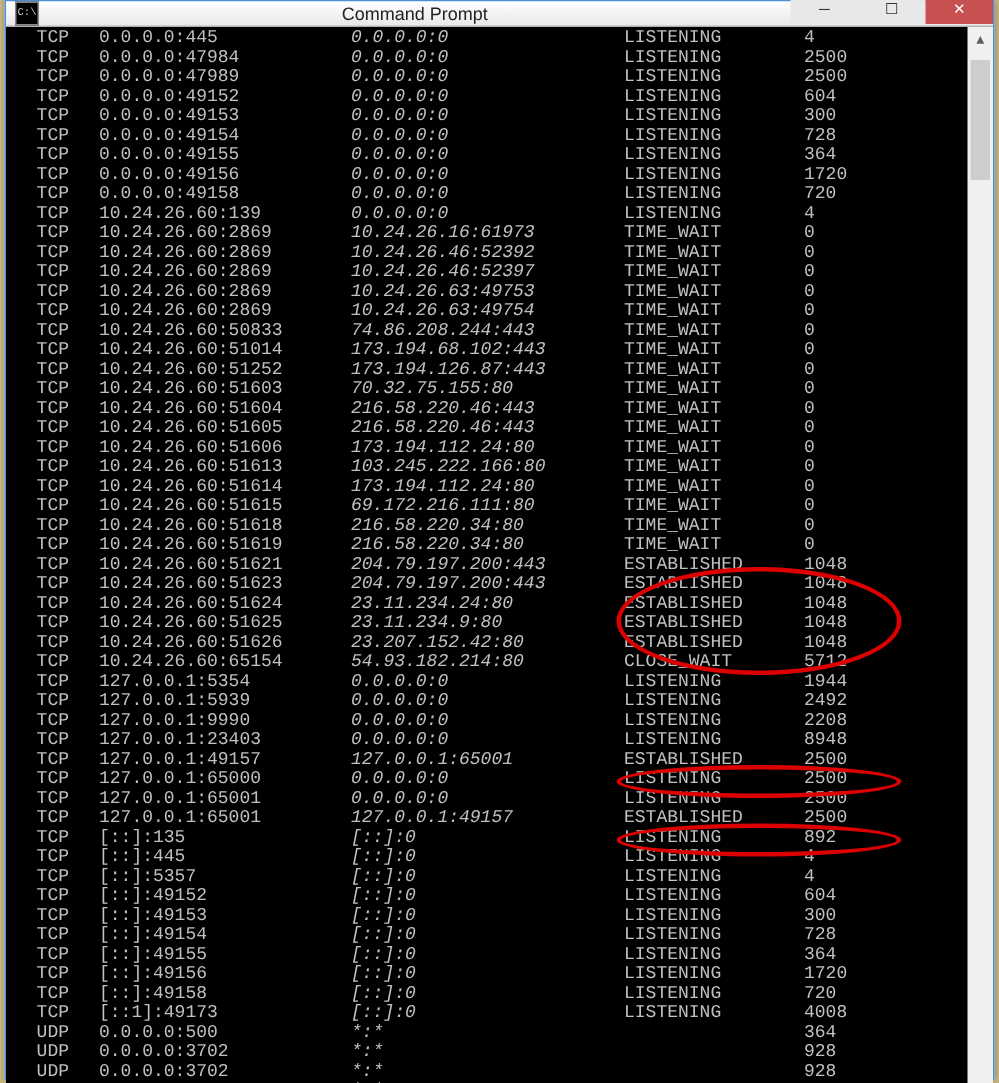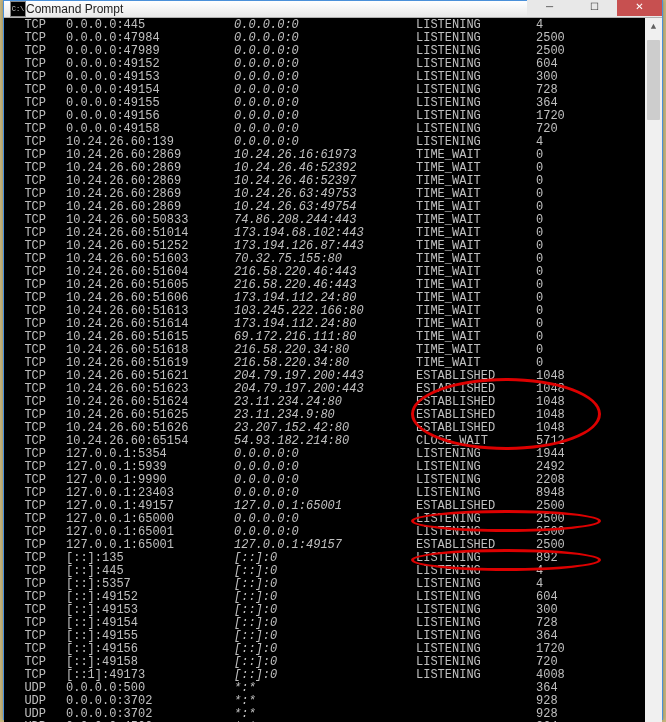--- a/index.html
+++ b/index.html
@@ -35,20 +35,21 @@
     background: #000;
     border: 1px solid #888;
     font-size: 7px;
     color: #ccc;
     display: flex;
     align-items: center;
     justify-content: center;
   }
   .titlebar-title {
     flex: 1;
+    text-align: center;
     font-family: "Segoe UI", sans-serif;
     font-size: 12px;
     color: #222;
   }
   .win-controls {
     display: flex;
     height: 20px;
     margin-top: -6px;
   }
   .win-btn {

